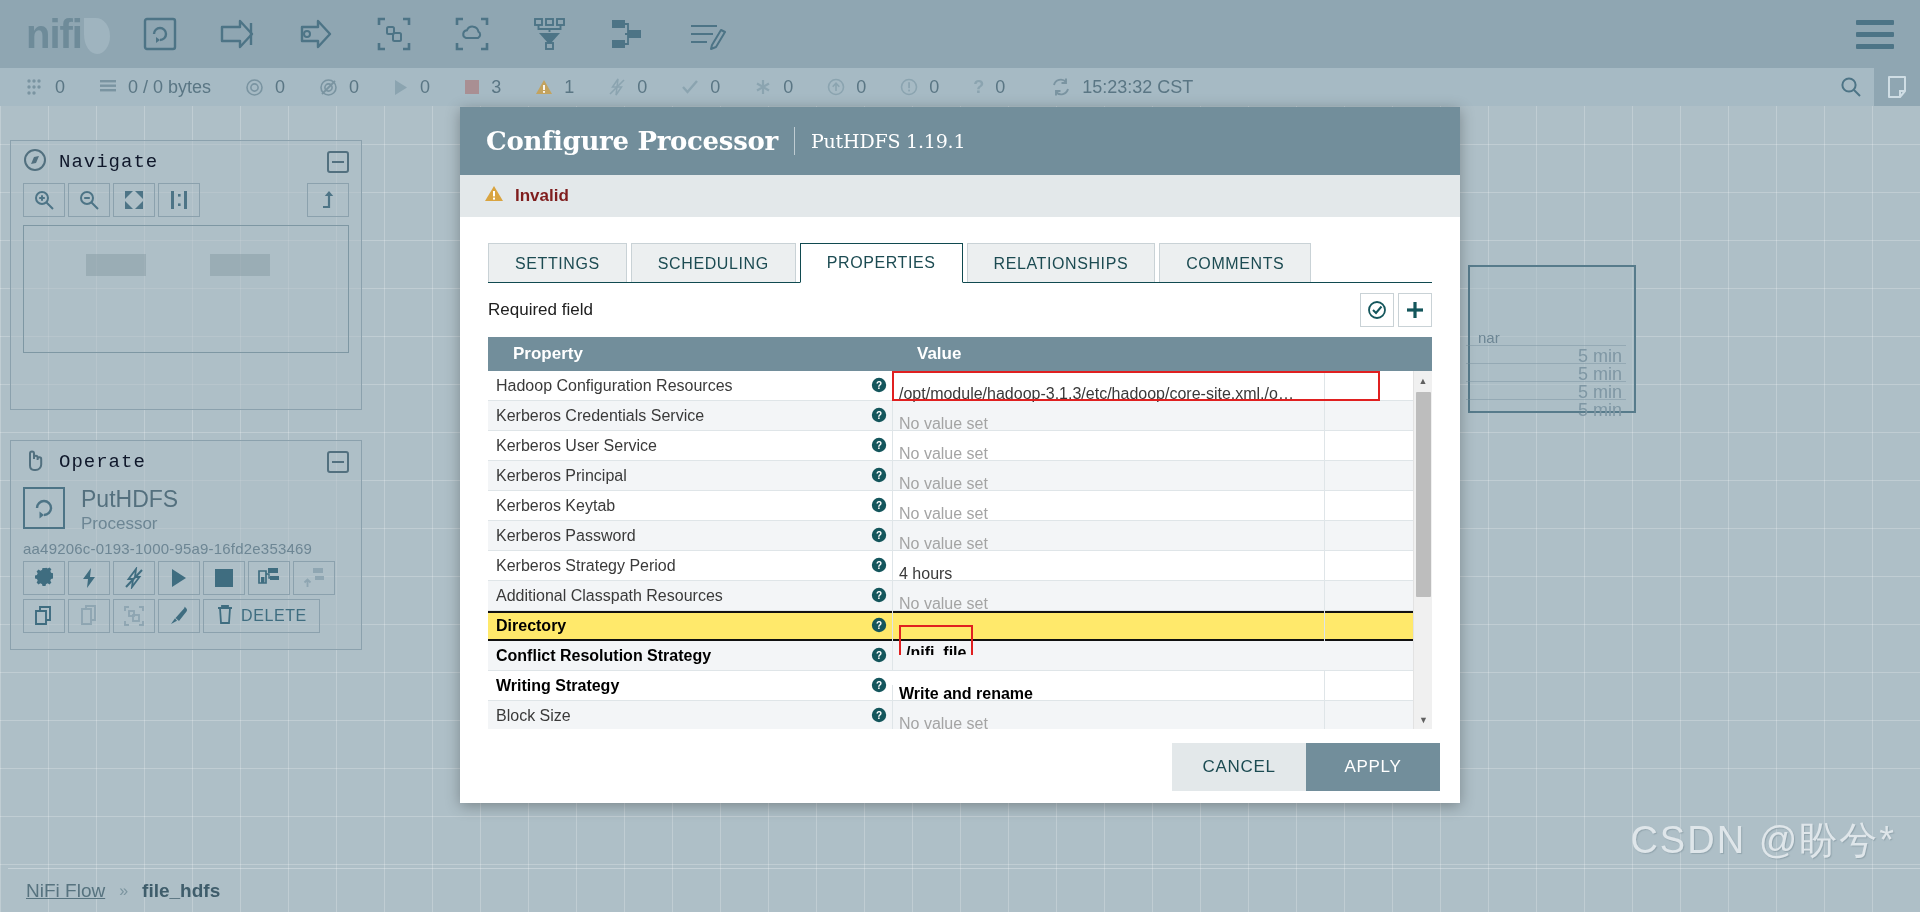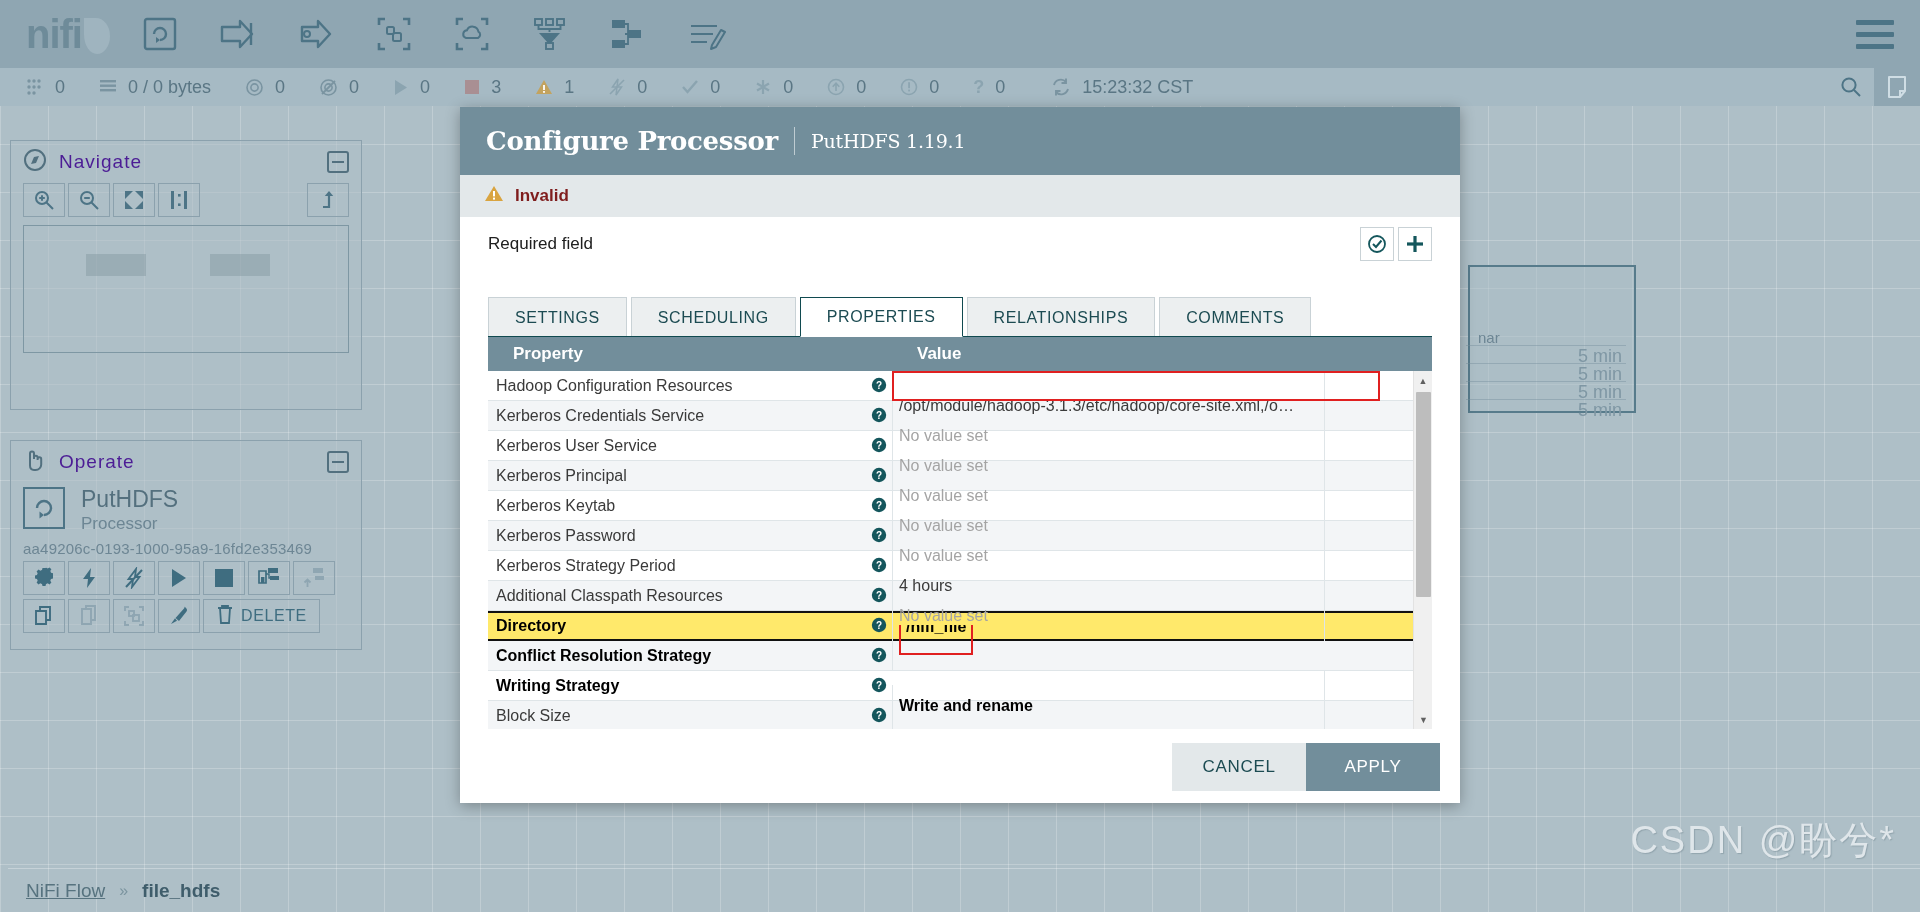--- a/index.html
+++ b/index.html
@@ -78,21 +78,21 @@
     background: rgba(174,191,199,.55);
   }
   #navigate-panel { top: 140px; width: 352px; height: 270px; }
   #operate-panel  { top: 440px; width: 352px; height: 210px; }
   .panel-header {
     display: flex; align-items: center; height: 42px; padding: 0 12px;
     color: #52707f;
   }
   .panel-header .ptitle {
     margin-left: 12px; font-size: 19px; letter-spacing: 1px;
-    font-family: Liberation Sans, sans-serif; color: #4c1d95;
+    font-family: Liberation Mono, monospace; color: #0f172a;
   }
   .collapse-btn {
     margin-left: auto; width: 22px; height: 22px;
     border: 2px solid #52707f; border-radius: 3px;
     display: flex; align-items: center; justify-content: center; cursor: pointer;
   }
   .collapse-btn b { display: block; width: 12px; height: 2px; background: #52707f; }
 
   .nav-btns { display: flex; padding: 0 12px; gap: 3px; }
   .nav-btn {
@@ -222,21 +222,21 @@
     display: flex; align-items: flex-start;
   }
   .prow .c-prop .ptext { flex: 1; }
   .prow .c-help {
     width: 26px; display: flex; align-items: center; justify-content: center;
     color: #14565c; cursor: pointer;
   }
   .prow .c-val {
     flex: 1; padding-left: 6px; border-left: 1px solid #dfe5e8;
     color: #3a3a3a; white-space: nowrap; overflow: hidden;
-    display: flex; align-items: flex-end; height: 30px; margin-top: 28px;
+    display: flex; align-items: flex-start; height: 30px; margin-top: 28px;
   }
   .prow .c-extra {
     width: 108px; border-left: 1px solid #dfe5e8; height: 30px;
   }
   .prow .noval { color: #a4a4a4; }
   .prow.required .c-prop { font-weight: bold; color: #000; }
   .prow.required .c-val { font-weight: bold; color: #000; }
   .prow.selected {
     background: #ffe96b; border-top: 2px solid #111; border-bottom: 2px solid #111;
   }
@@ -728,20 +728,39 @@
 
   <div id="invalid-bar">
     <span>
       <svg width="20" height="18" viewBox="0 0 20 18">
           <path d="M10 1l9 15H1z" fill="#d9a440"></path>
           <rect x="9" y="6" width="2" height="5.4" fill="#fff"></rect>
           <rect x="9" y="12.6" width="2" height="2" fill="#fff"></rect>
         </svg>
     </span>
     <span id="invalid-text">Invalid</span>
+  </div>
+
+  <div id="tabs">
+    <div class="tab">
+        <span>SETTINGS</span>
+      </div>
+    <div class="tab">
+        <span>SCHEDULING</span>
+      </div>
+    <div class="tab active">
+        <span>PROPERTIES</span>
+      </div>
+    <div class="tab">
+        <span>RELATIONSHIPS</span>
+      </div>
+    <div class="tab">
+        <span>COMMENTS</span>
+      </div>
+    <div id="tab-underline"></div>
   </div>
 
   <div id="req-row">
     <span id="req-label">Required field</span>
     <span id="req-actions">
       <span class="req-btn">
         <svg width="20" height="20" viewBox="0 0 20 20">
             <circle cx="10" cy="10" r="8" fill="none" stroke="#14565c" stroke-width="1.8"></circle>
             <path d="M6 10l3 3 5.5-6.5" fill="none" stroke="#14565c" stroke-width="2"></path>
           </svg>
@@ -750,39 +769,20 @@
         <svg width="20" height="20" viewBox="0 0 20 20">
             <g fill="#14565c">
               <rect x="8.4" y="2" width="3.2" height="16"></rect>
               <rect x="2" y="8.4" width="16" height="3.2"></rect>
             </g>
           </svg>
       </span>
     </span>
   </div>
 
-  <div id="tabs">
-    <div class="tab">
-        <span>SETTINGS</span>
-      </div>
-    <div class="tab">
-        <span>SCHEDULING</span>
-      </div>
-    <div class="tab active">
-        <span>PROPERTIES</span>
-      </div>
-    <div class="tab">
-        <span>RELATIONSHIPS</span>
-      </div>
-    <div class="tab">
-        <span>COMMENTS</span>
-      </div>
-    <div id="tab-underline"></div>
-  </div>
-
   <div id="ptable-wrap">
     <div id="ptable-head">
       <div class="c-prop">Property</div>
       <div class="c-val">Value</div>
     </div>
 
     <div id="ptable-body">
 
       <div class="prow odd">
         <div class="c-prop">

